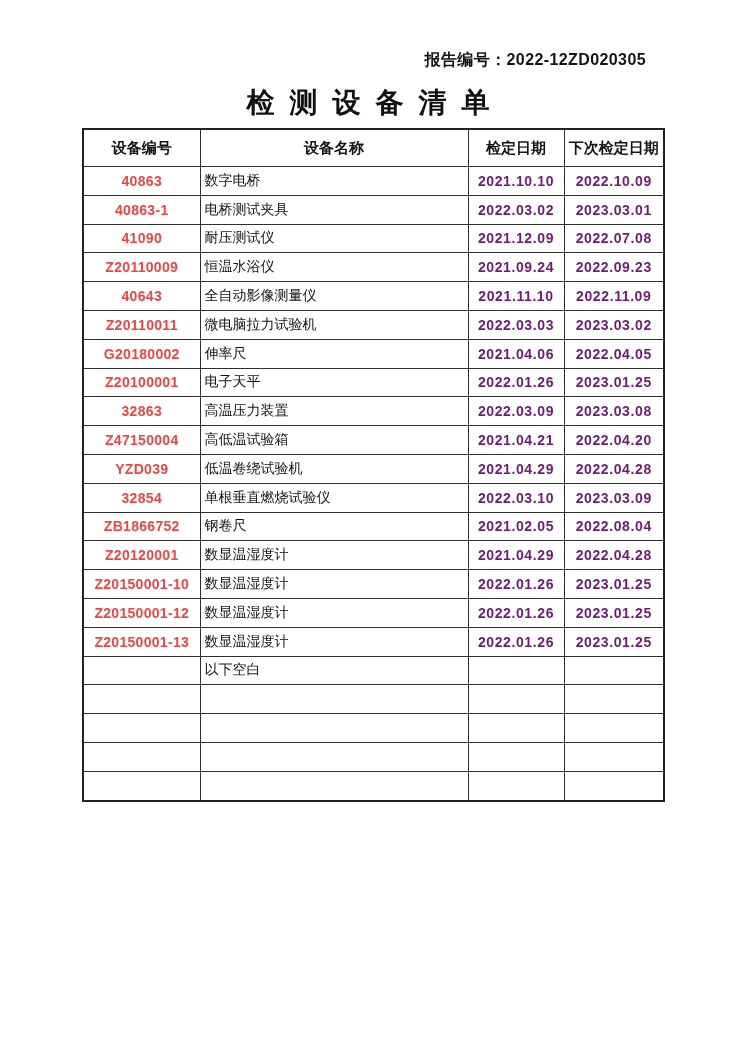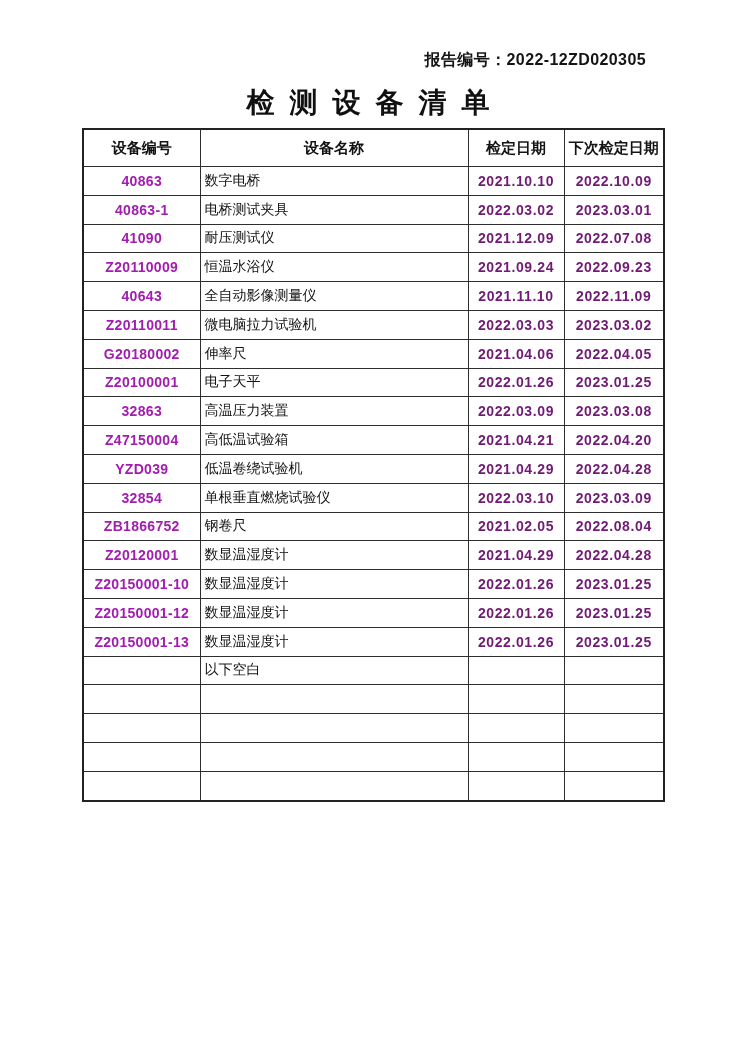--- a/index.html
+++ b/index.html
@@ -68,21 +68,21 @@
   table.equipment td {
     height: 27.8px;
     vertical-align: middle;
     font-size: 14px;
   }
   td.col-id {
     text-align: center;
     font-family: "Liberation Sans", sans-serif;
     font-weight: 600;
     letter-spacing: 0.3px;
-    color: #a21caf;
+    color: #ef4444;
   }
   td.col-name {
     text-align: left;
     padding-left: 14px;
     font-family: "Liberation Serif", serif;
     font-size: 15px;
     color: #141414;
   }
   td.col-date {
     text-align: center;

